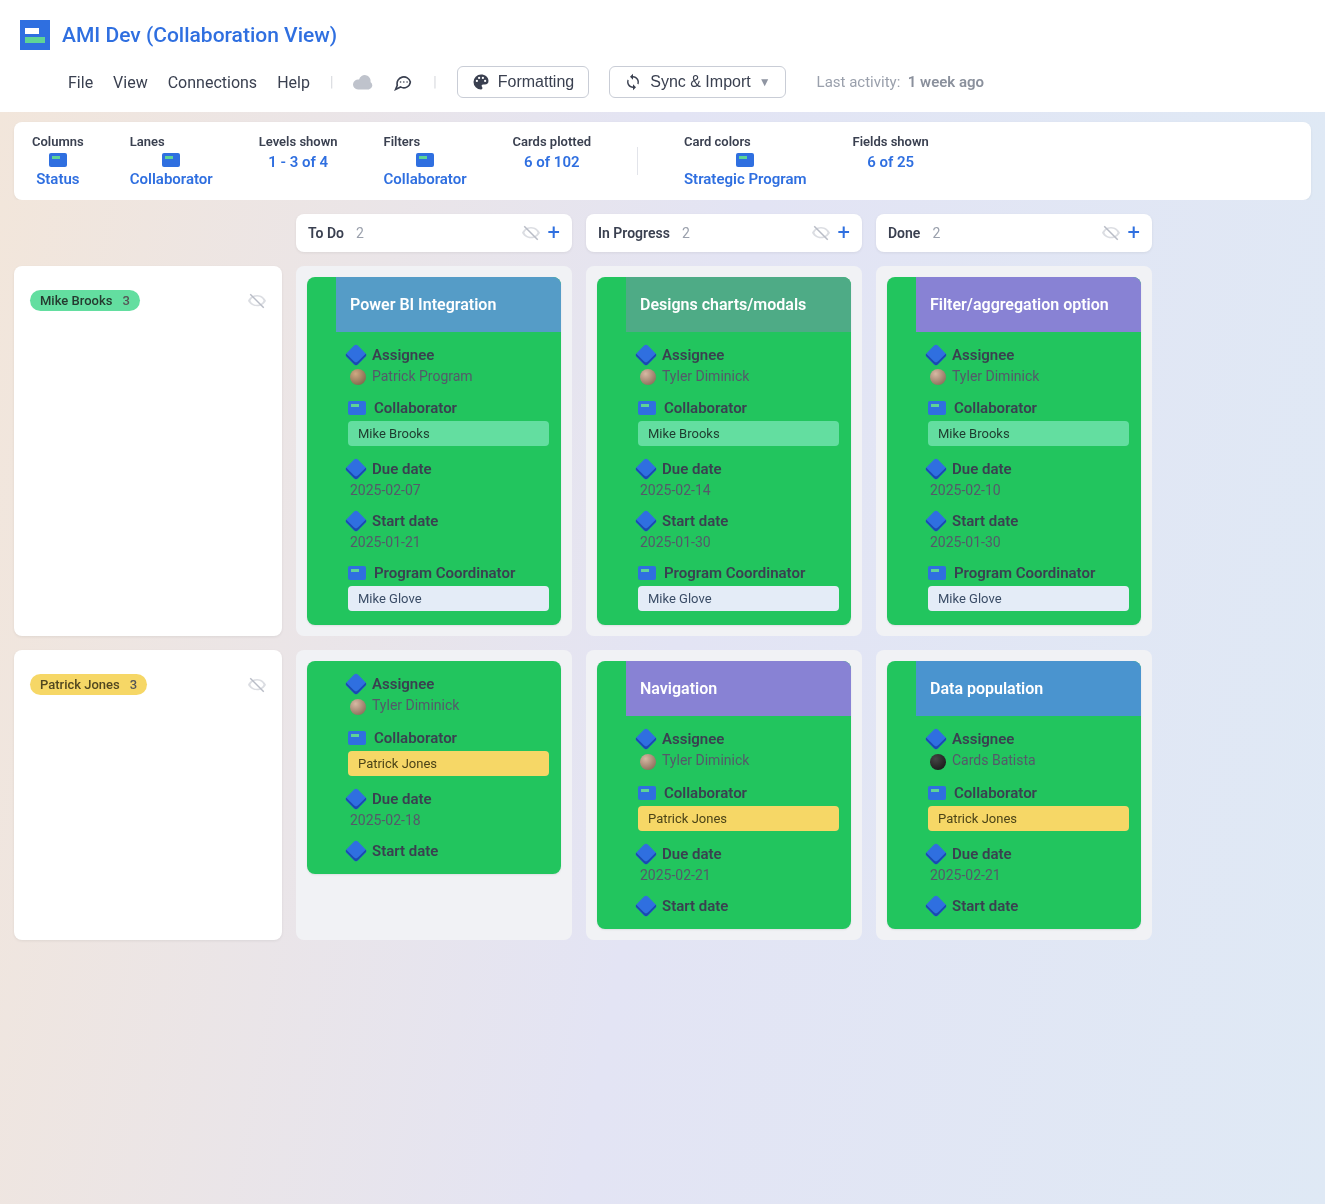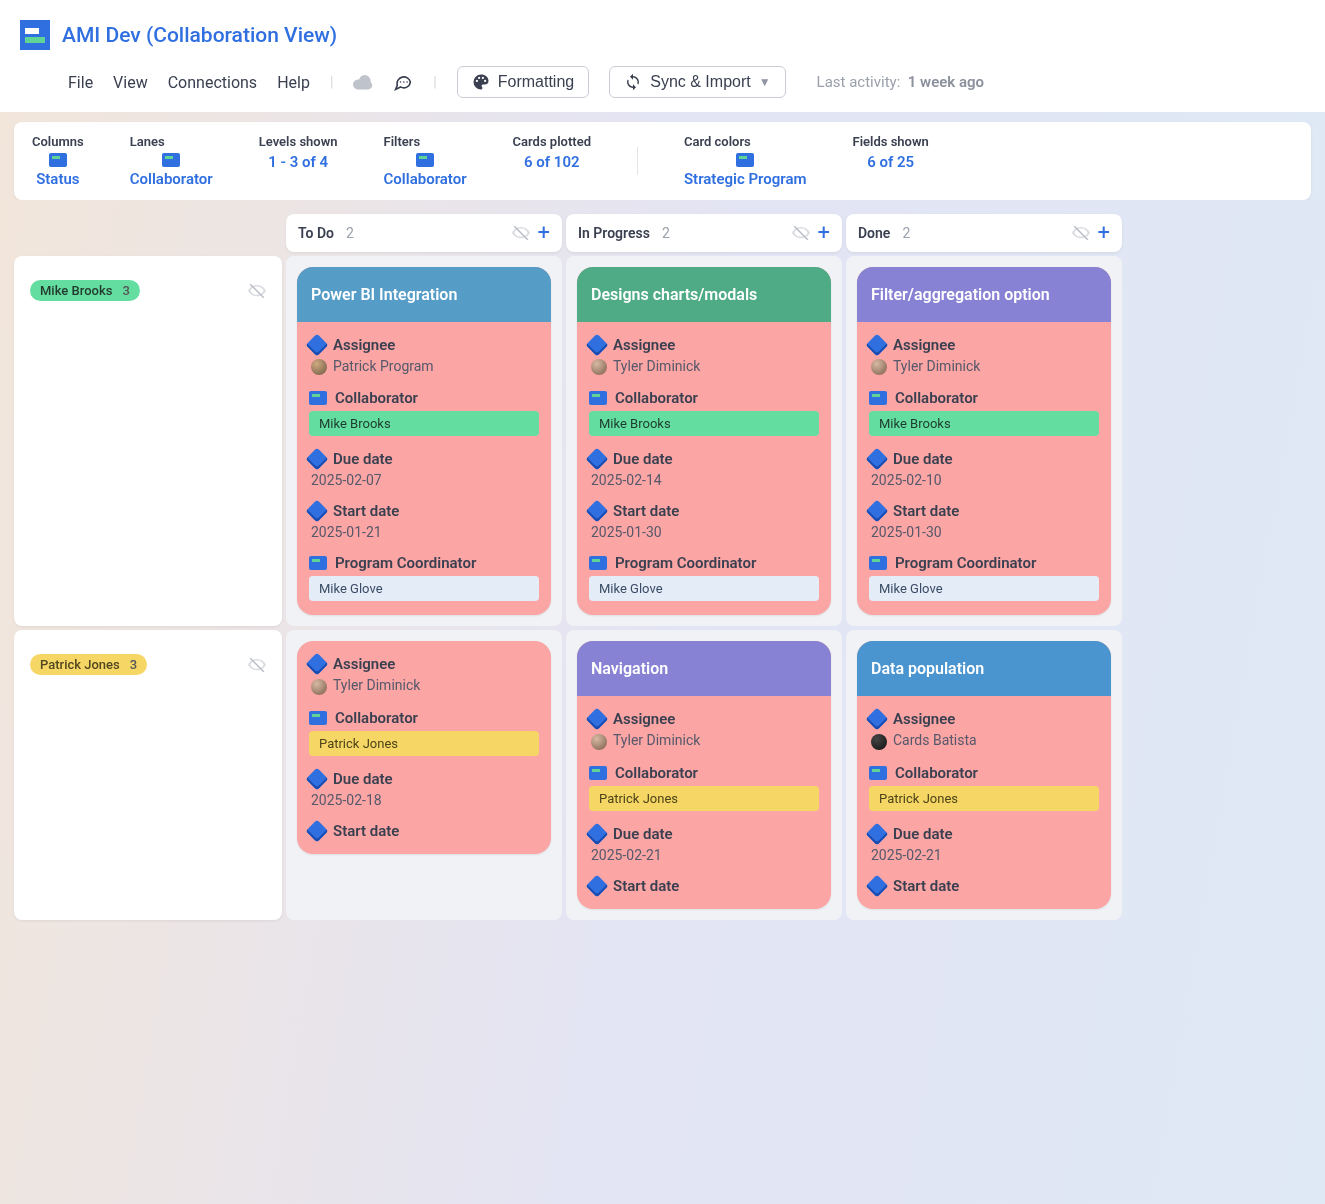--- a/index.html
+++ b/index.html
@@ -89,21 +89,21 @@
   content:""; position:absolute; left:3px; top:3px; width:8px; height:3px; background:#5fd496;
 }
 .board-area {
   background: linear-gradient(100deg, #f2e6db 0%, #e3e4f4 50%, #dfe9f5 100%);
   padding: 14px 14px 0 14px;
   min-height: 1030px;
 }
 .board-grid {
   display: grid;
   grid-template-columns: 268px 276px 276px 276px;
-  gap: 4px;
+  gap: 14px;
 }
 .lane-block, .col-block {
   background: #fff;
   border-radius: 8px;
   box-shadow: 0 1px 3px rgba(0,0,0,0.07);
 }
 .col-header {
   display: flex;
   align-items: center;
   padding: 10px 12px;
@@ -126,22 +126,23 @@
 .lane-tag .count { color:#555; }
 .lane-mike { background:#63dea0; color:#253a2f;}
 .lane-patrick { background:#f6d766; color:#514720;}
 .lane-hdr { display:flex; align-items:center; justify-content:space-between; }
 .cards-cell {
   background:#f1f2f5; border-radius:8px;
   padding: 11px;
   display:flex; flex-direction:column; gap:10px;
 }
 .card {
-  background:#fca5a5; border-radius:16px; box-shadow:0 1px 2px rgba(0,0,0,0.08);
+  background:#22c55e; border-radius:8px; box-shadow:0 1px 2px rgba(0,0,0,0.08);
   overflow:hidden;
+  padding-left:29px;
 }
 .card-hdr {
   padding: 18px 14px;
   color:#fff; font-weight:600; font-size:16px;
 }
 .c-blue   { background:#559cc7; }
 .c-green  { background:#4eab86; }
 .c-purple { background:#8882d4; }
 .c-magenta{ background:#a82a66; }
 .c-bluemed{ background:#4a94cf; }

